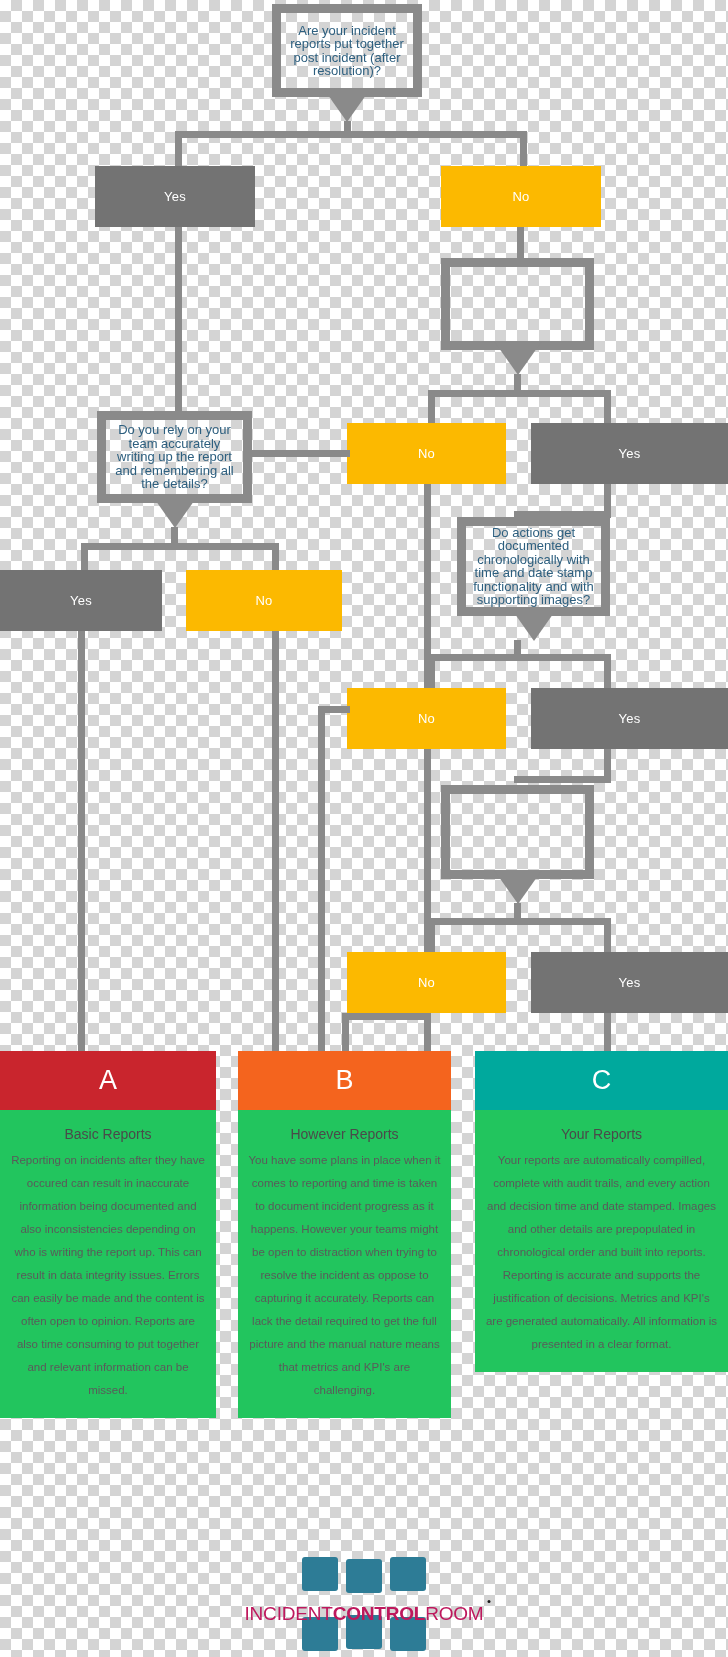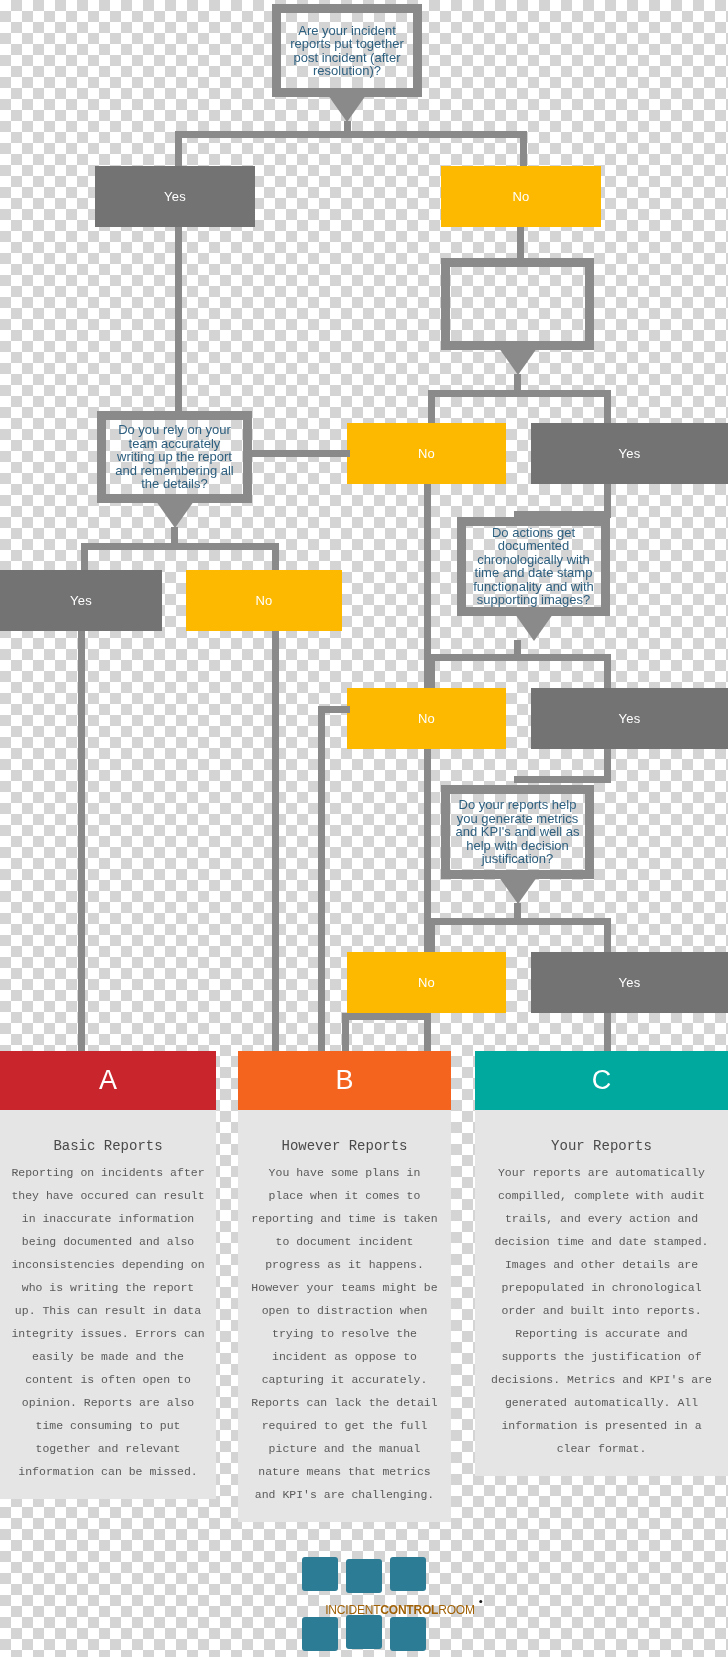--- a/index.html
+++ b/index.html
@@ -54,38 +54,37 @@
     border-top:22px solid #ffffff;opacity:0;
   }
 
   
   .card{position:absolute;}
   .card .head{
     height:59px;display:flex;align-items:center;justify-content:center;
     color:#ffffff;font-size:27px;font-weight:400;
   }
   .card .body{
-    background:#e5e5e5;padding:28px 10px 16px;box-sizing:border-box;font-family:Liberation Mono, monospace;
+    background:#22c55e;padding:16px 10px 16px;box-sizing:border-box;
   }
   .card .ctitle{
     text-align:center;color:#4a4a4a;font-size:14px;margin-bottom:7px;
   }
   .card .cdesc{
     text-align:center;color:#5a5a5a;font-size:11.5px;line-height:23px;
   }
 
   
   .logo{position:absolute;left:0;right:0;bottom:6px;text-align:center;}
   .logo .mark{position:relative;width:124px;height:94px;margin:0 auto;}
   .logo .pane{position:absolute;width:36px;height:34px;background:#2d7c96;border-radius:3px;}
   .logo .wordmark{
     position:absolute;left:50%;top:46px;transform:translateX(-50%);
-    white-space:nowrap;font-size:12px;color:#a16207;letter-spacing:-.2px;
+    white-space:nowrap;font-size:19px;color:#be185d;letter-spacing:-.2px;
     background:transparent;
-    margin-left:36px;
   }
   .logo .wordmark b{font-weight:700;}
   .logo .dot{
     position:absolute;width:3px;height:3px;border-radius:50%;background:#1a1a1a;
     right:-7px;top:-3px;
   }
 </style>
 </head>
 <body>
 
@@ -175,21 +174,20 @@
   </div>
 
   <div class="conn vline" style="left:424px;top:749px;width:7px;height:302px;"></div>
   <div class="conn hline" style="left:318px;top:706px;width:32px;height:7px;"></div>
   <div class="conn vline" style="left:318px;top:706px;width:7px;height:345px;"></div>
 
   <div class="conn vline" style="left:604px;top:749px;width:7px;height:33px;"></div>
   <div class="conn hline" style="left:514px;top:776px;width:97px;height:7px;"></div>
 
   <div class="q" style="left:441px;top:785px;width:153px;height:94px;">
-    <div class="qtxt">Do your reports help you generate metrics and KPI's and well as help with decision justification?</div>
     <div class="tail"></div>
   </div>
 
   <div class="conn vline" style="left:514px;top:903px;width:7px;height:16px;"></div>
   <div class="conn hline" style="left:428px;top:918px;width:183px;height:7px;"></div>
   <div class="conn vline" style="left:428px;top:918px;width:7px;height:34px;"></div>
   <div class="conn vline" style="left:604px;top:918px;width:7px;height:34px;"></div>
 
   <div class="abox no" style="left:347px;top:952px;width:159px;height:61px;">
     <span>No</span>

